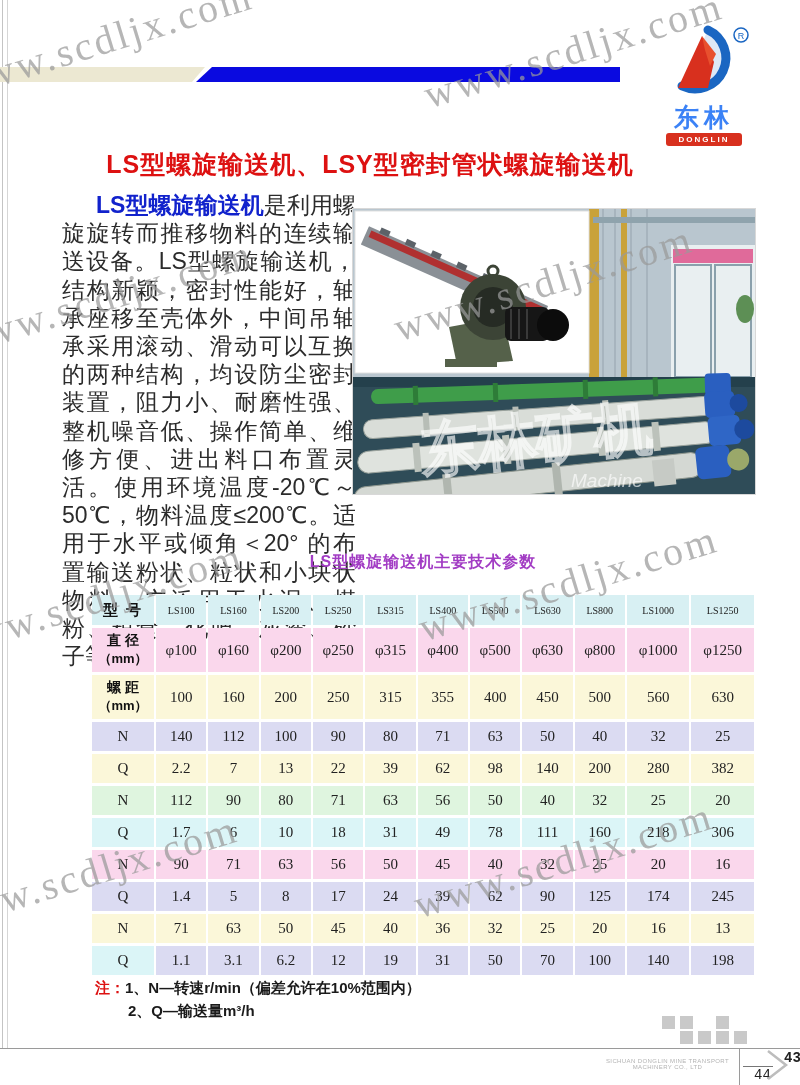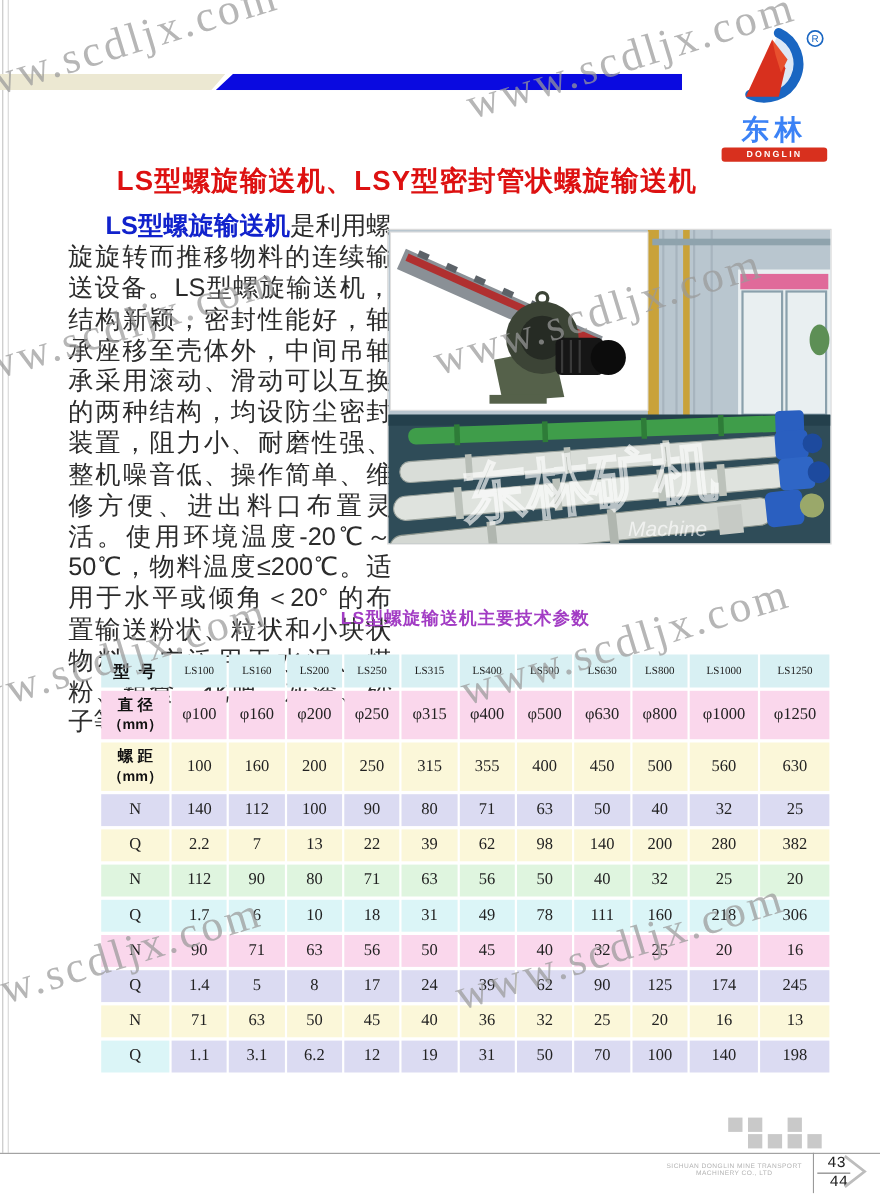--- a/index.html
+++ b/index.html
@@ -13,21 +13,21 @@
   .bar-beige{position:absolute;left:0;top:67px;width:205px;height:15px;
              background:var(--bar_beige,#ece8d2);
              clip-path:polygon(0 0,205px 0,192px 100%,0 100%);}
   .bar-blue{position:absolute;left:196px;top:67px;width:424px;height:15px;
             background:var(--bar_blue,#0a0ae0);
             clip-path:polygon(16px 0,100% 0,100% 100%,0 100%);}
 
   
   .logo{position:absolute;left:656px;top:24px;width:96px;text-align:center;}
   .logo-cn{font-size:25px;font-weight:900;letter-spacing:5px;color:#3b82f6;line-height:1;margin-top:1px;}
-  .logo-en{margin:3px auto 0;width:96px;height:13px;background:var(--logo_red,#d8301e);
+  .logo-en{margin:3px auto 0;width:76px;height:13px;background:var(--logo_red,#d8301e);
            border-radius:3px;color:#fff;font-size:8px;font-weight:bold;letter-spacing:2px;line-height:13px;}
 
   
   .page-title{position:absolute;left:0;top:148px;width:740px;text-align:center;
               font-size:25px;font-weight:900;color:var(--title_red,#dd1111);letter-spacing:1px;}
 
   
   .intro{position:absolute;left:62px;top:191px;width:294px;font-size:23px;line-height:28.2px;
          color:#2b2b2b;text-align:justify;text-indent:34px;}
   .intro b{color:var(--lead_blue,#1122cc);font-weight:800;}
@@ -63,21 +63,21 @@
   .notes .red{color:var(--note_red,#dd1111);}
   .notes .l2{margin-left:33px;}
 
   
   .sq{position:absolute;width:13px;height:13px;background:#c9c9c9;}
   .foot-line{position:absolute;left:0;top:1048px;width:800px;height:1px;background:#9a9a9a;}
   .foot-vline{position:absolute;left:739px;top:1048px;width:1px;height:37px;background:#9a9a9a;}
   .foot-company{position:absolute;left:600px;top:1058px;width:135px;text-align:center;
                 font-size:6px;color:#b3b3b3;letter-spacing:.4px;}
   .pg{position:absolute;font-family:"Liberation Mono",monospace;font-size:14px;color:#222;}
-  .pg-top{left:752px;top:1050px;}
+  .pg-top{left:784px;top:1050px;font-weight:bold;}
   .pg-bot{left:754px;top:1067px;}
   .pg-underline{position:absolute;left:743px;top:1066px;width:30px;height:1px;background:#777;}
   .chev{position:absolute;left:764px;top:1049px;}
 
   
   .wm{position:absolute;font-family:"Liberation Serif",serif;font-size:40px;letter-spacing:3px;
       color:#9a9a9a;opacity:.72;white-space:nowrap;transform-origin:0 50%;
       transform:rotate(-17deg);z-index:9;pointer-events:none;}
 </style>
 </head>
@@ -366,20 +366,24 @@
           <td class="val lavender">31</td>
           <td class="val lavender">50</td>
           <td class="val lavender">70</td>
           <td class="val lavender">100</td>
           <td class="val lavender">140</td>
           <td class="val lavender">198</td>
         </tr>
       </tbody>
   </table>
 
+  <div class="notes">
+    <div><span class="red">注：</span><span>1、N—转速r/min（偏差允许在10%范围内）</span></div>
+    <div class="l2">2、Q—输送量m³/h</div>
+  </div>
 
   <div>
     <div class="sq" style="left:662px;top:1016px"></div>
     <div class="sq" style="left:680px;top:1016px"></div>
     <div class="sq" style="left:716px;top:1016px"></div>
     <div class="sq" style="left:680px;top:1031px"></div>
     <div class="sq" style="left:698px;top:1031px"></div>
     <div class="sq" style="left:716px;top:1031px"></div>
     <div class="sq" style="left:734px;top:1031px"></div>
   </div>

